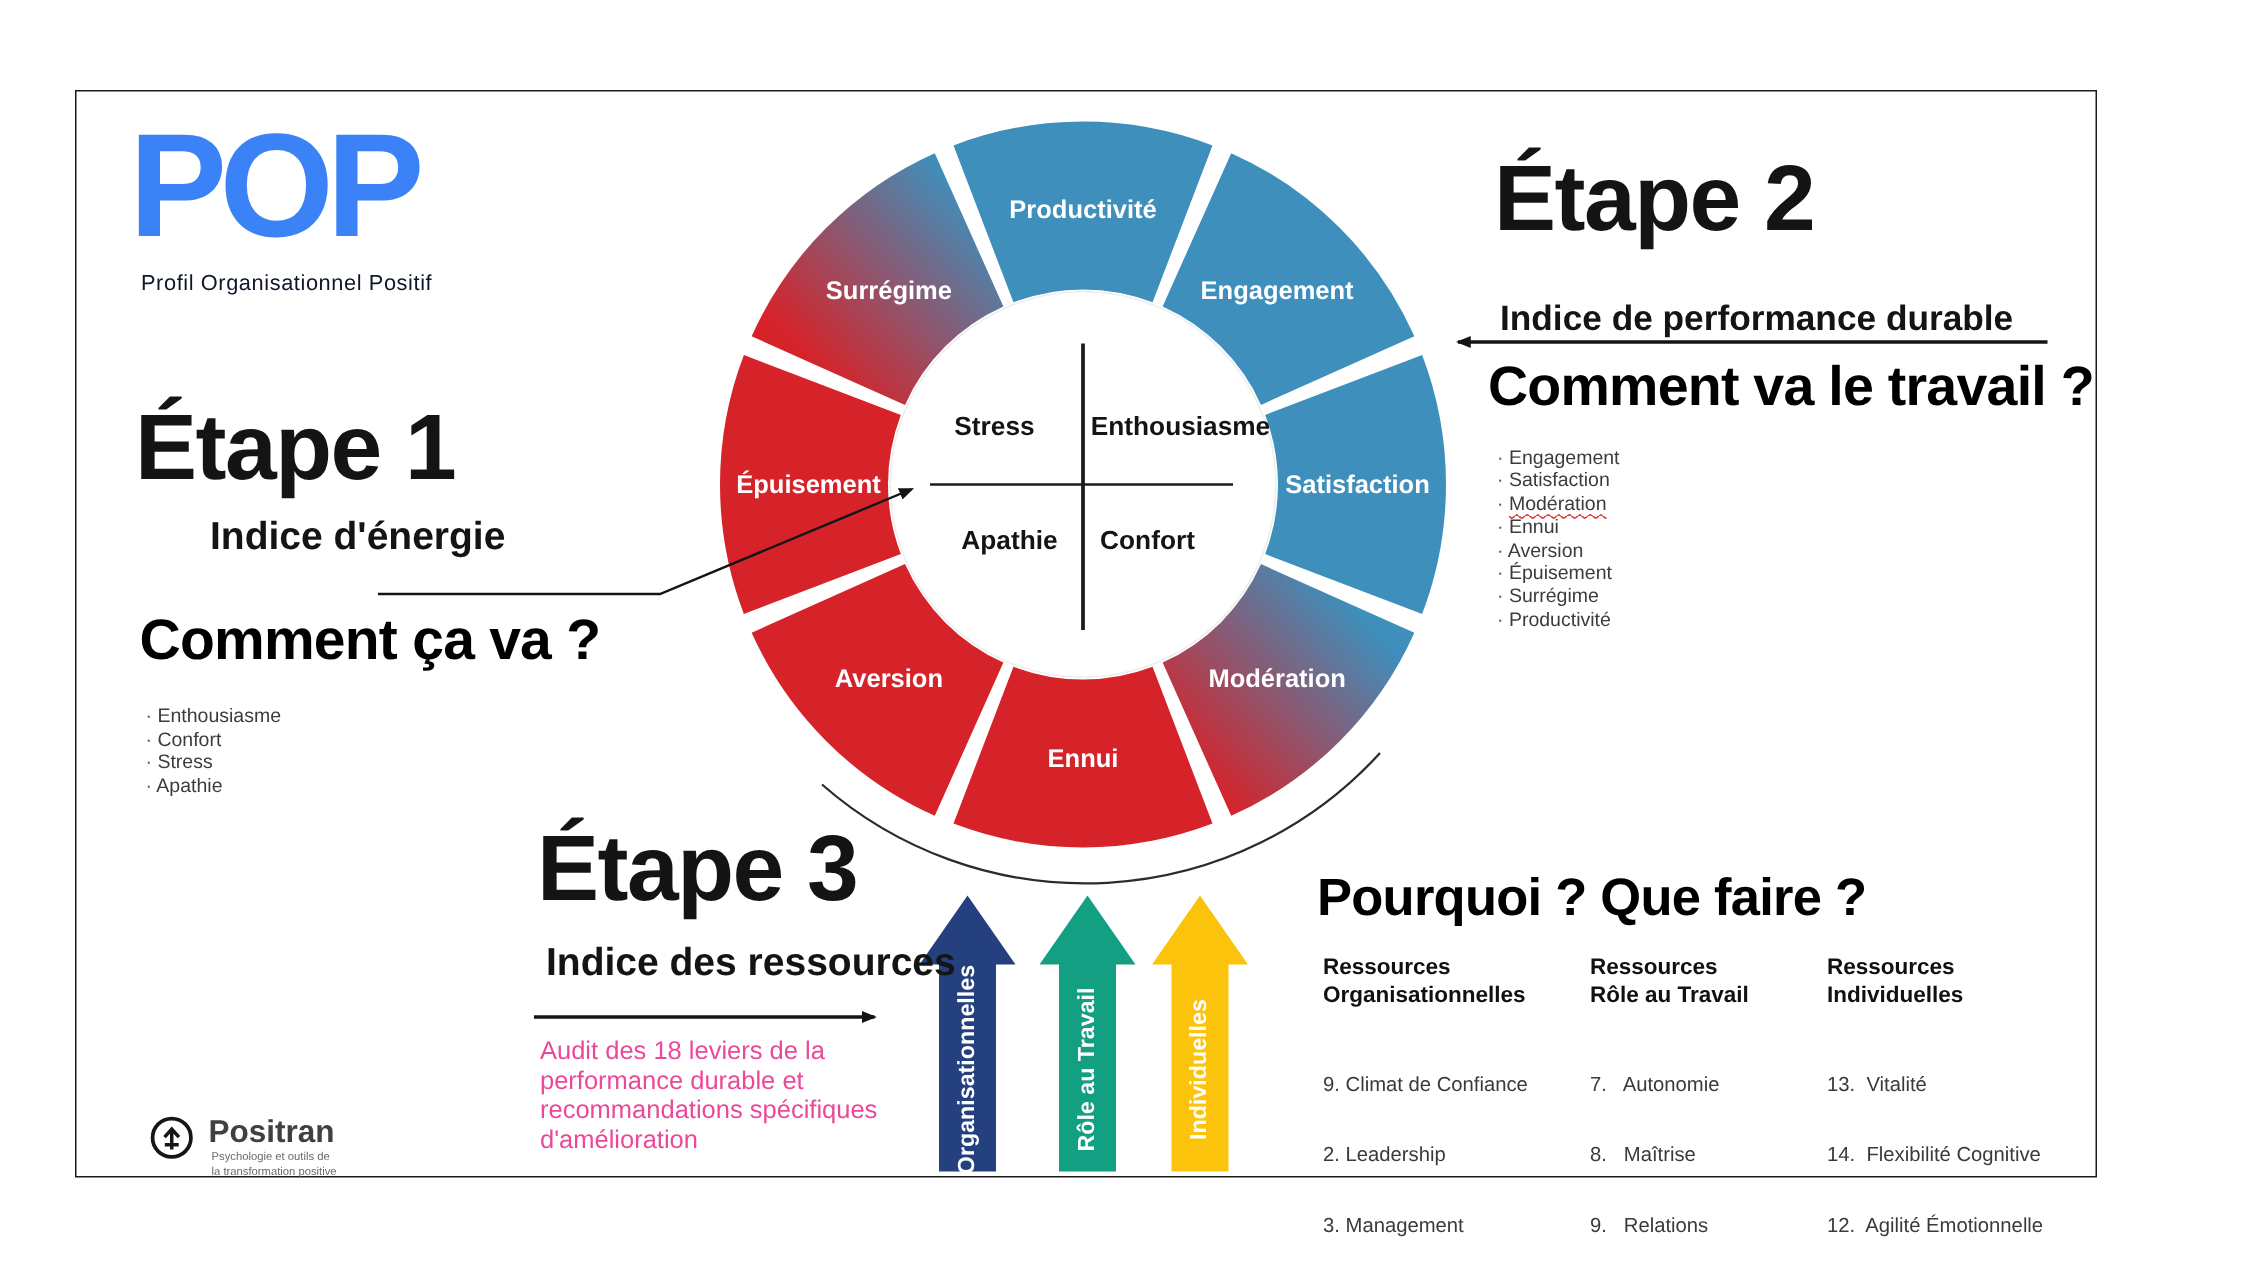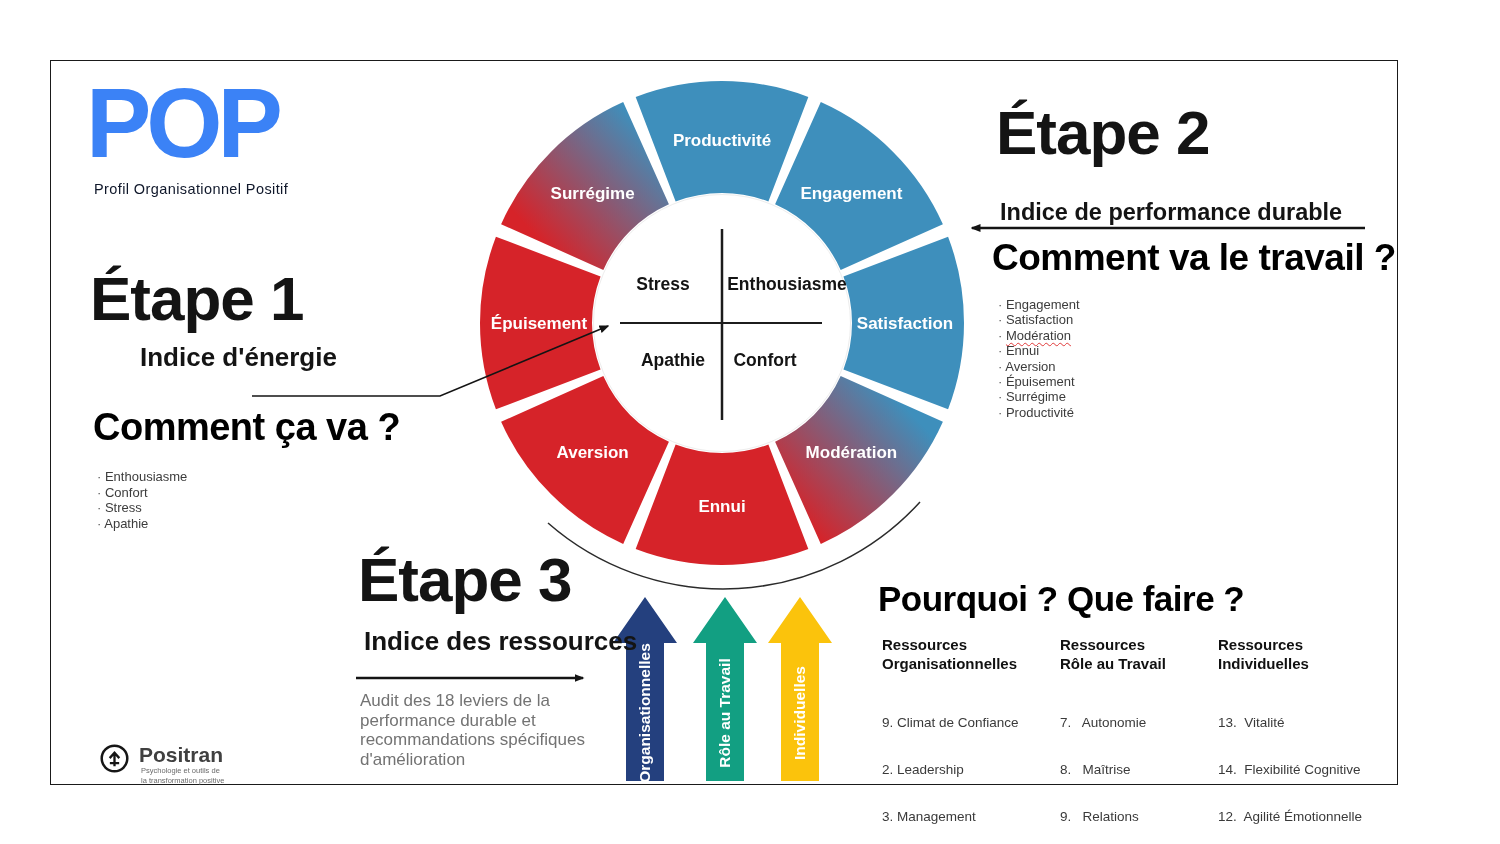--- a/index.html
+++ b/index.html
@@ -29,21 +29,21 @@
   .e1-question{left:93px;top:406px;font-size:38px;}
   .e1-list{left:97px;top:469px;}
   
   .e2-title{left:996px;top:102px;}
   .e2-sub{left:1000px;top:199px;font-size:23.5px;}
   .e2-question{left:992px;top:237px;font-size:37px;}
   .e2-list{left:998px;top:297px;line-height:15.4px;}
   
   .e3-title{left:358px;top:549px;}
   .e3-sub{left:364px;top:626px;font-size:26px;}
-  .e3-desc{left:360px;top:691px;width:242px;font-size:17px;line-height:19.5px;color:#737373;}
+  .e3-desc{left:360px;top:691px;width:242px;font-size:17px;line-height:19.5px;color:#ec4899;}
   
   .pq-title{left:878px;top:579px;font-size:35px;}
   .res-col{top:636px;width:175px;}
   .res-col .hdr{font-size:15px;font-weight:800;line-height:1.25;white-space:pre-line;}
   .res-col .items{margin-top:10px;font-size:13.5px;line-height:15.7px;color:#3a3a3a;white-space:pre;}
   .col-0{left:882px;} .col-1{left:1060px;} .col-2{left:1218px;}
   
   .arrow-label{
     position:absolute;width:170px;text-align:center;
     transform:translate(-50%,-50%) rotate(-90deg);

